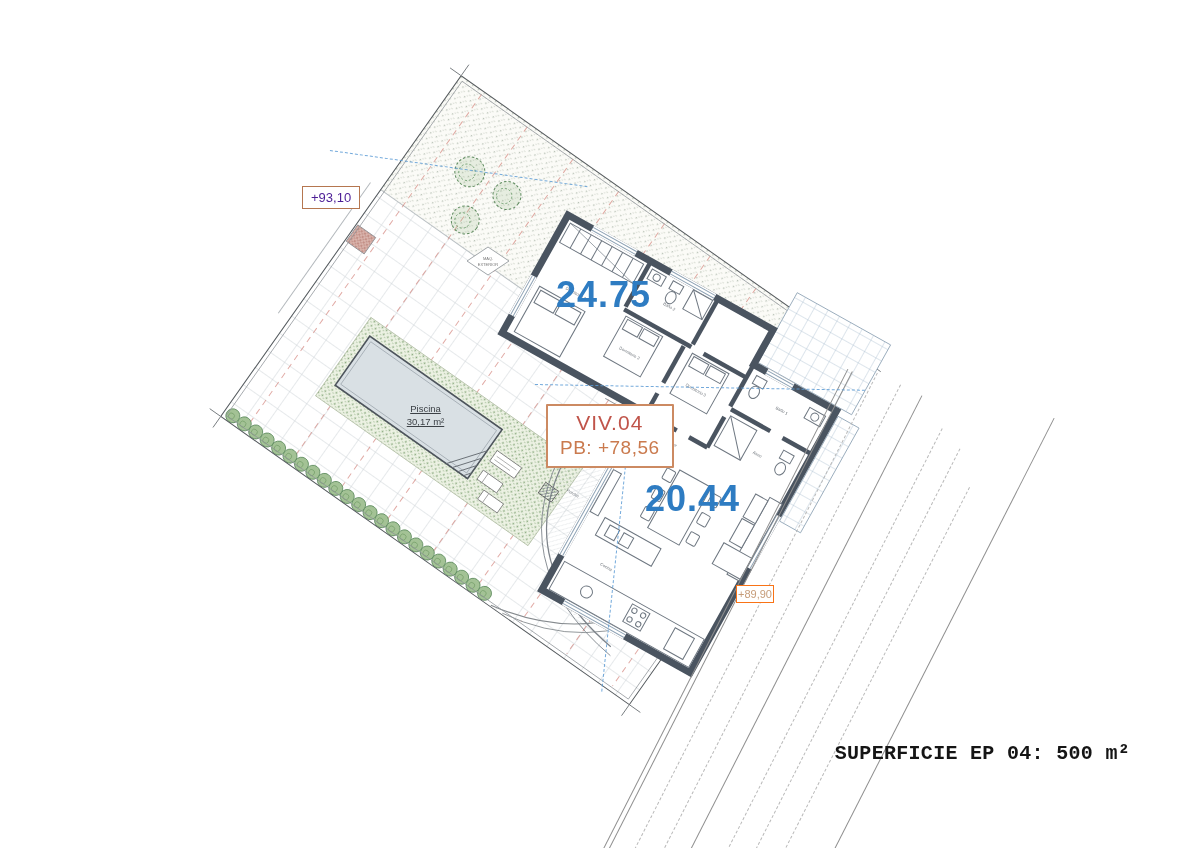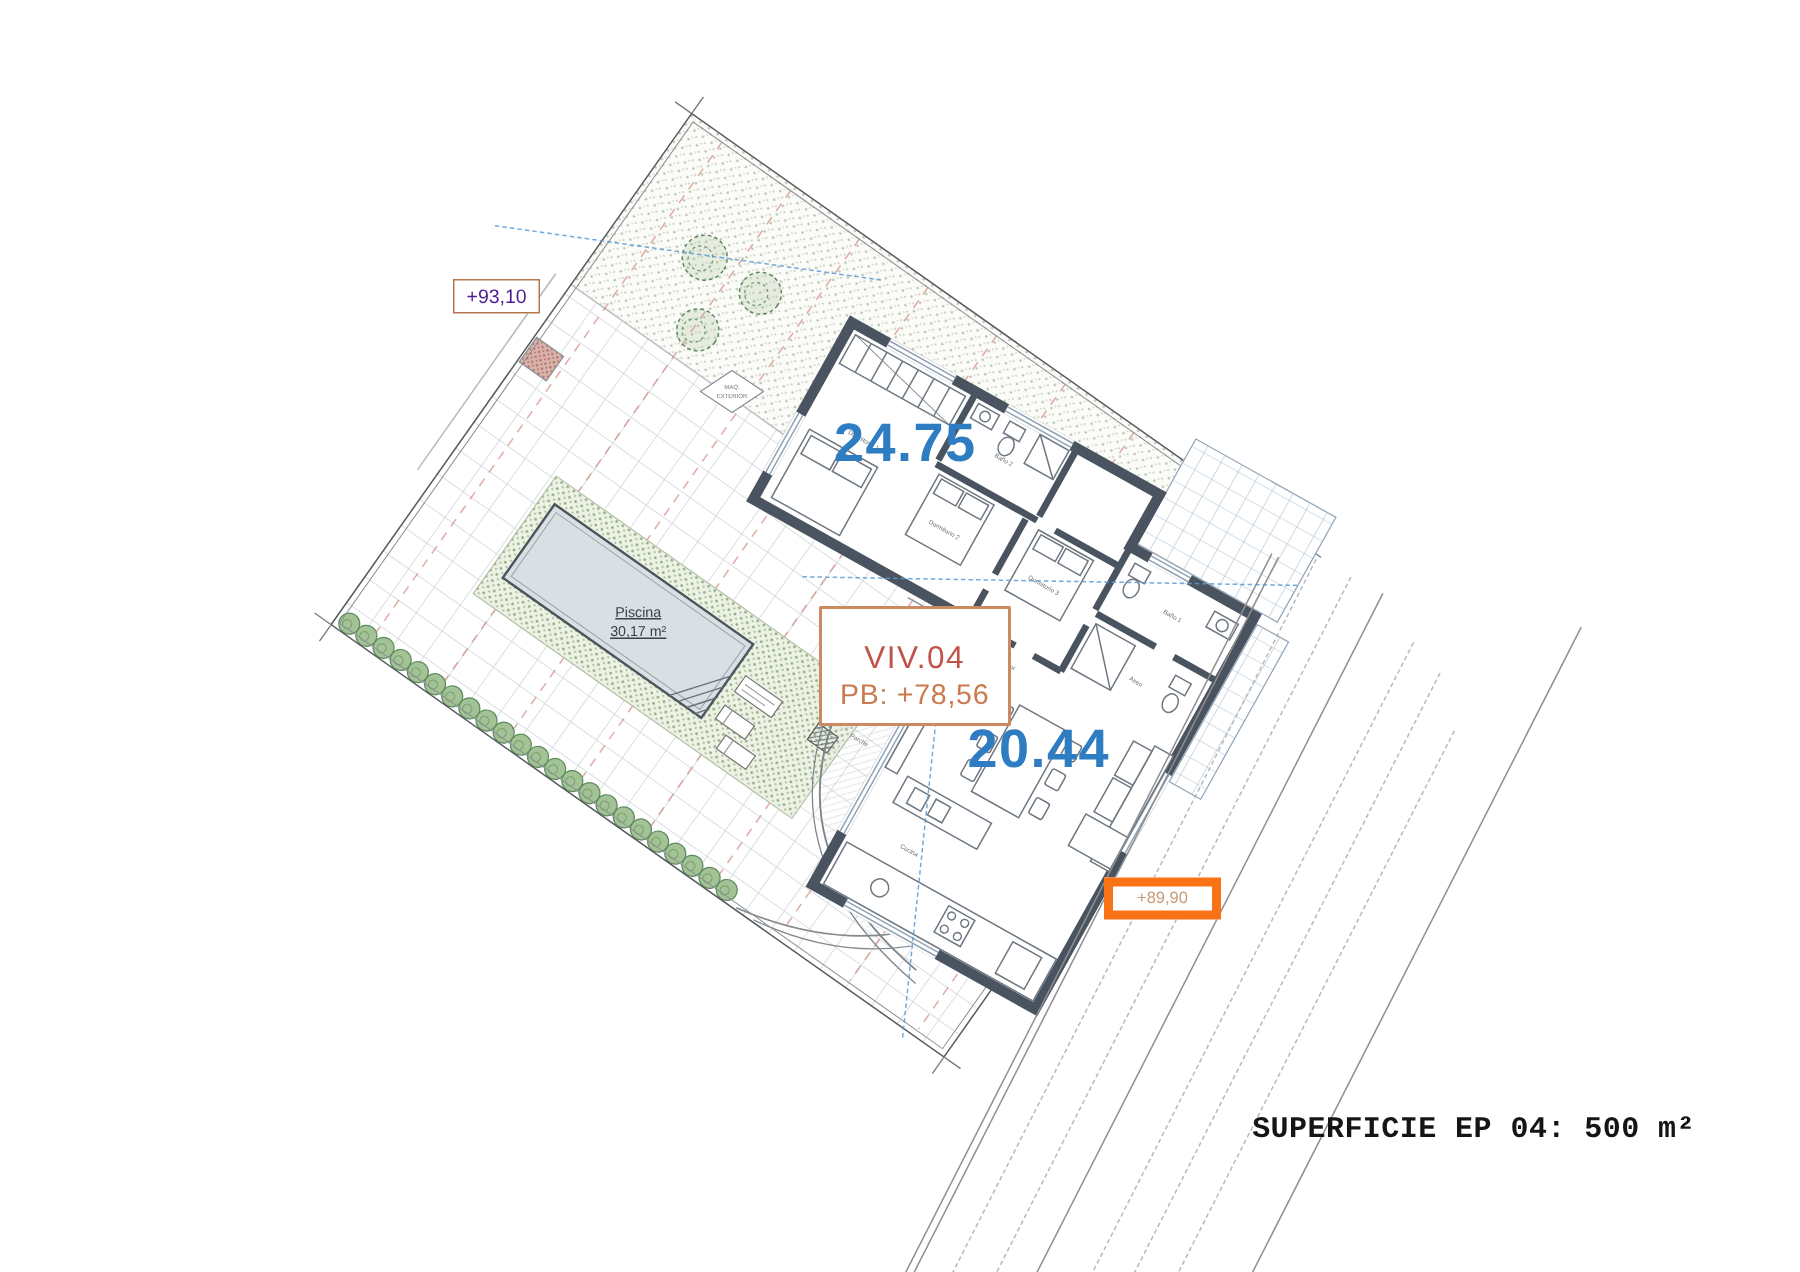--- a/index.html
+++ b/index.html
@@ -12,27 +12,27 @@
   svg{overflow:visible;display:block;}
   .roadline{position:absolute;width:0;top:0;}
   .roadline.s{border-left:1px solid #8f8f8f;}
   .roadline.d{border-left:1px dashed #b9b9b9;}
   .bluedash{position:absolute;transform-origin:0 0;border-color:#5b9bd5;opacity:.85;}
   .bluedash.h{border-top:1px dashed #5b9bd5;height:0;}
   .bluedash.v{border-left:1px dashed #5b9bd5;width:0;}
   .lbl{position:absolute;white-space:nowrap;}
   .area-num{font-size:36px;font-weight:600;letter-spacing:1px;color:#2e7cc2;}
   #viv-box{left:546px;top:404px;background:#fff;border:2px solid #cc8a62;border-radius:1px;
-           padding:20px 12px 6px;text-align:center;line-height:1.25;}
+           padding:4px 12px 6px;text-align:center;line-height:1.25;}
   #viv-line1{font-size:21px;color:#c0544a;letter-spacing:1px;}
   #viv-line2{font-size:19px;color:#ca7a4e;letter-spacing:.5px;}
   #lvl-left{left:302px;top:186px;background:#fff;border:1px solid #b5764f;color:#4c1d95;
             font-size:13px;padding:3px 8px;}
-  #lvl-right{left:736px;top:585px;background:#fff;border:6px solid #f97316;color:#c69c79;
-             font-size:11px;padding:2px 16px;}
+  #lvl-right{left:736px;top:585px;background:#fff;border:1px solid #f97316;color:#c69c79;
+             font-size:11px;padding:2px 1px;}
   #pool-lbl{left:383px;top:403px;width:85px;text-align:center;color:#3c4146;font-size:9.5px;line-height:1.35;text-decoration:underline;}
   #footer-lbl{right:70px;top:742px;font-size:20px;font-weight:bold;color:#151515;letter-spacing:.3px;font-family:Liberation Mono, monospace;}
   #area-upper{left:556px;top:274px;}
   #area-lower{left:645px;top:478px;}
   #diamond-lbl{left:466px;top:246px;}
 </style>
 </head>
 <body>
 
 <div id="canvas">

